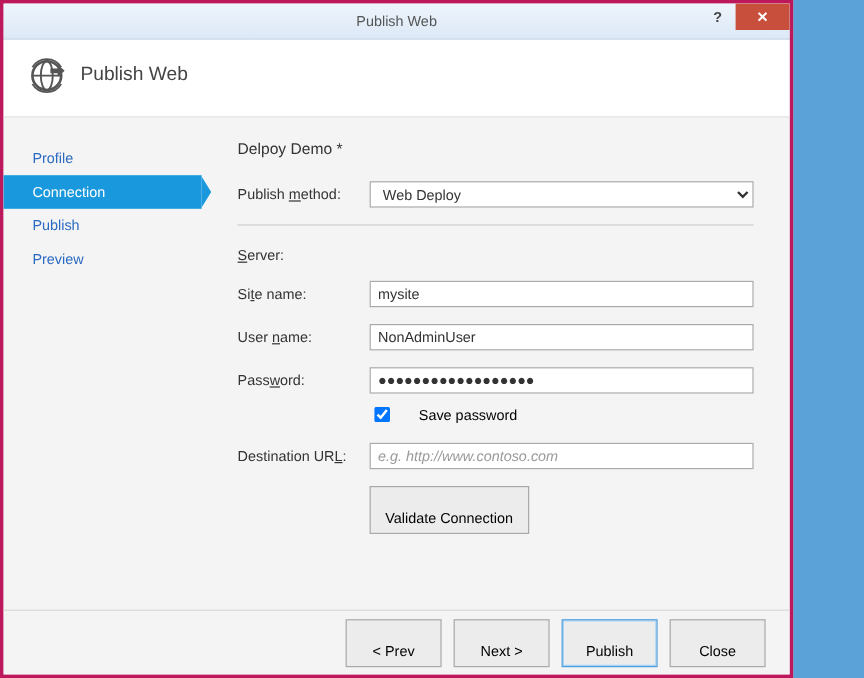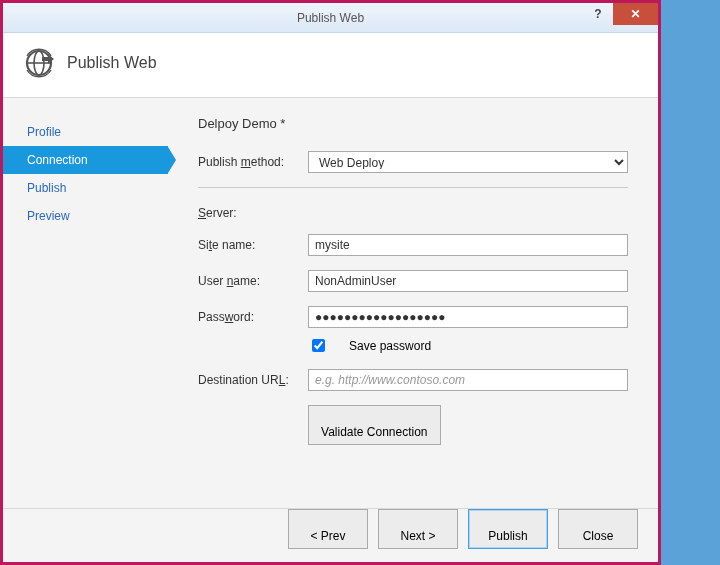--- a/index.html
+++ b/index.html
@@ -165,21 +165,21 @@
     cursor: default;
     min-width: 72px;
     height: 24px;
     text-align:center;
   }
   .footer {
     height: 54px;
     background: #f4f4f4;
     border-top: 1px solid #d9d9d9;
     display: flex;
-    align-items: flex-start;
+    align-items: center;
     justify-content: flex-end;
     padding-right: 20px;
     gap: 10px;
   }
   .footer .btn { min-width: 80px; }
   .footer .btn.primary {
     border: 1px solid #4a9fe0;
     box-shadow: inset 0 0 0 1px #a8d4f5;
   }
 </style>

